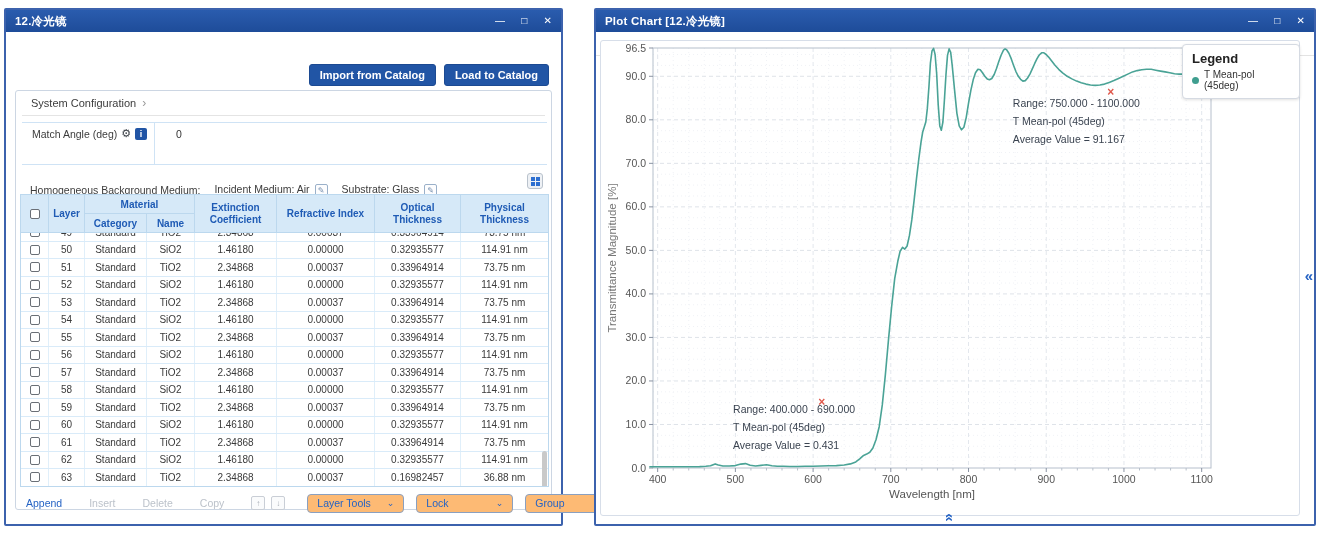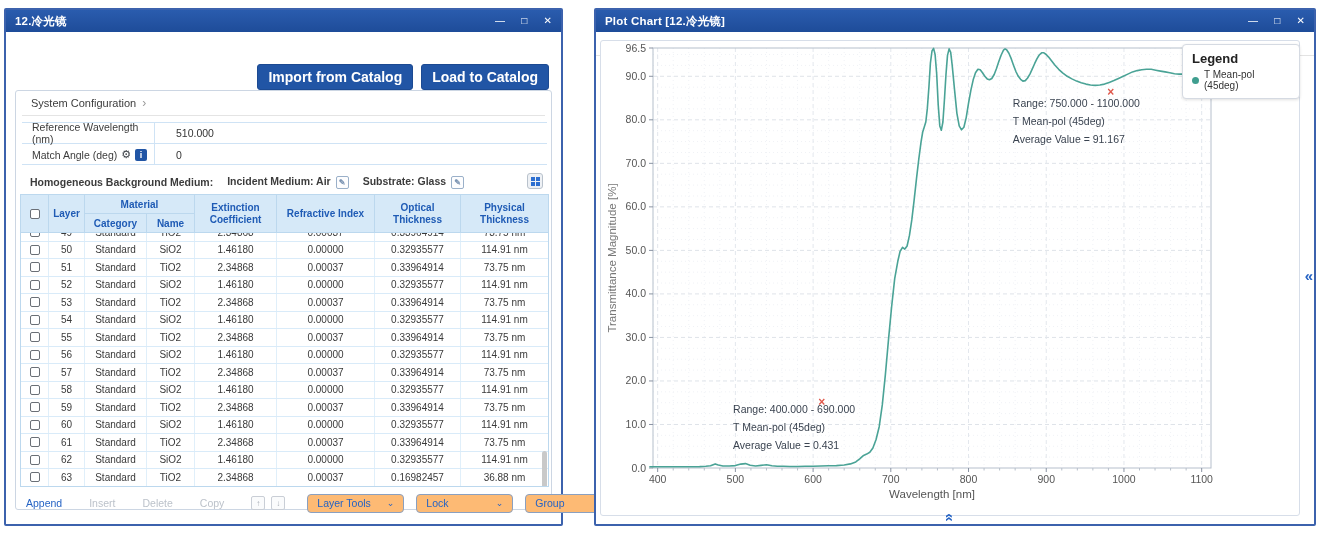--- a/index.html
+++ b/index.html
@@ -13,36 +13,36 @@
   .titlebar { height:22px; background:linear-gradient(#2a5cae,#1e4c99); color:#fff; display:flex; align-items:center; padding:0 9px; font-size:11.5px; font-weight:bold; letter-spacing:.2px; }
   .win-controls { margin-left:auto; display:flex; gap:16px; font-size:10px; font-weight:normal; align-items:center; }
   .win-controls span { cursor:default; line-height:1; }
 
   .tabs { display:flex; gap:24px; padding:0 12px; height:24px; align-items:stretch; border-bottom:1px solid #e3e3e3; font-size:11px; color:#404040; background:#fff; }
   .tab { position:relative; display:flex; align-items:center; }
   .tab.active { color:#2563c4; }
   .tab.active::after { content:""; position:absolute; left:-2px; right:-2px; bottom:0; height:2px; background:#2563c4; }
 
   .btn-row { position:absolute; right:12px; top:54px; display:flex; gap:8px; }
-  .btn-primary { background:#2155a5; color:#fff; font-size:14px; font-weight:bold; border-radius:3px; padding:4px 10px; border:1px solid #1c4a92; }
+  .btn-primary { background:#2155a5; color:#fff; font-size:11px; font-weight:bold; border-radius:3px; padding:4px 10px; border:1px solid #1c4a92; }
 
   .panel { position:absolute; left:9px; top:80px; width:537px; height:420px; border:1px solid #ccd6e3; border-radius:3px; background:#fff; }
   .section-hdr { position:absolute; left:6px; top:0; right:6px; height:25px; display:flex; align-items:center; gap:6px; border-bottom:1px solid #e4e4e4; font-size:11px; color:#3c3c3c; padding-left:9px; }
   .section-hdr .chev { color:#9a9a9a; font-size:12px; }
 
   .cfg { position:absolute; left:6px; top:31px; width:525px; height:43px; border-top:1px solid #cfe3f5; border-bottom:1px solid #cfe3f5; font-size:10.5px; color:#3c3c3c; }
   .cfg-row { position:relative; height:21px; display:flex; align-items:center; }
   .cfg-row.first { border-bottom:1px solid #cfe3f5; }
   .cfg-sep { position:absolute; left:132px; top:0; bottom:0; width:1px; background:#cfe3f5; }
   .cfg-label { width:132px; padding-left:10px; display:flex; align-items:center; gap:4px; }
   .cfg-value { padding-left:22px; color:#333; }
   .gear { color:#3a3f46; font-size:11px; line-height:1; }
   .info-ic { display:inline-flex; width:12px; height:12px; background:#2155a5; color:#fff; border-radius:2px; font-size:9px; font-weight:bold; align-items:center; justify-content:center; font-style:normal; }
 
-  .homog { position:absolute; left:14px; top:84px; font-size:10.5px; color:#3c3c3c; display:flex; align-items:center; gap:14px;font-weight:bold; }
+  .homog { position:absolute; left:14px; top:92px; font-size:10.5px; color:#3c3c3c; display:flex; align-items:center; gap:14px; }
   .edit-ic { display:inline-flex; width:13px; height:13px; border:1px solid #9ab0c9; border-radius:2px; color:#7a93b2; font-size:8px; align-items:center; justify-content:center; margin-left:5px; background:#fdfdfe; }
   .grid-ic { position:absolute; right:8px; top:82px; width:16px; height:16px; border:1px solid #b9c2cc; border-radius:3px; background:#eef1f5; display:flex; align-items:center; justify-content:center; }
   .grid-ic .gi { display:grid; grid-template-columns:4px 4px; grid-template-rows:4px 4px; gap:1px; }
   .grid-ic .gi i { background:#2d6fd0; }
 
   .ltable { position:absolute; left:4px; top:103px; width:529px; height:293px; border:1px solid #bcd8ee; background:#fff; }
   .thead { height:38px; background:#d6e9f8; display:grid; grid-template-columns:28px 36px 110px 82px 98px 86px 1fr; font-size:10px; font-weight:bold; color:#1f5bb5; border-bottom:1px solid #bcd8ee; }
   .thc { display:flex; align-items:center; justify-content:center; border-right:1px solid #bcd8ee; text-align:center; line-height:1.15; }
   .th-mat { display:flex; flex-direction:column; border-right:1px solid #bcd8ee; }
   .th-mat .mat-top { height:19px; display:flex; align-items:center; justify-content:center; border-bottom:1px solid #bcd8ee; }
@@ -97,24 +97,20 @@
     </div>
 
     <div class="panel">
       <div class="section-hdr">
         <span>System Configuration</span>
         <span class="chev">›</span>
       </div>
 
       <div class="cfg">
         <div class="cfg-sep"></div>
-        <div class="cfg-row first">
-          <div class="cfg-label">Reference Wavelength (nm)</div>
-          <div class="cfg-value">510.000</div>
-        </div>
         <div class="cfg-row">
           <div class="cfg-label">
             <span>Match Angle (deg)</span>
             <span class="gear">⚙</span>
             <span class="info-ic">i</span>
           </div>
           <div class="cfg-value">0</div>
         </div>
       </div>
 

